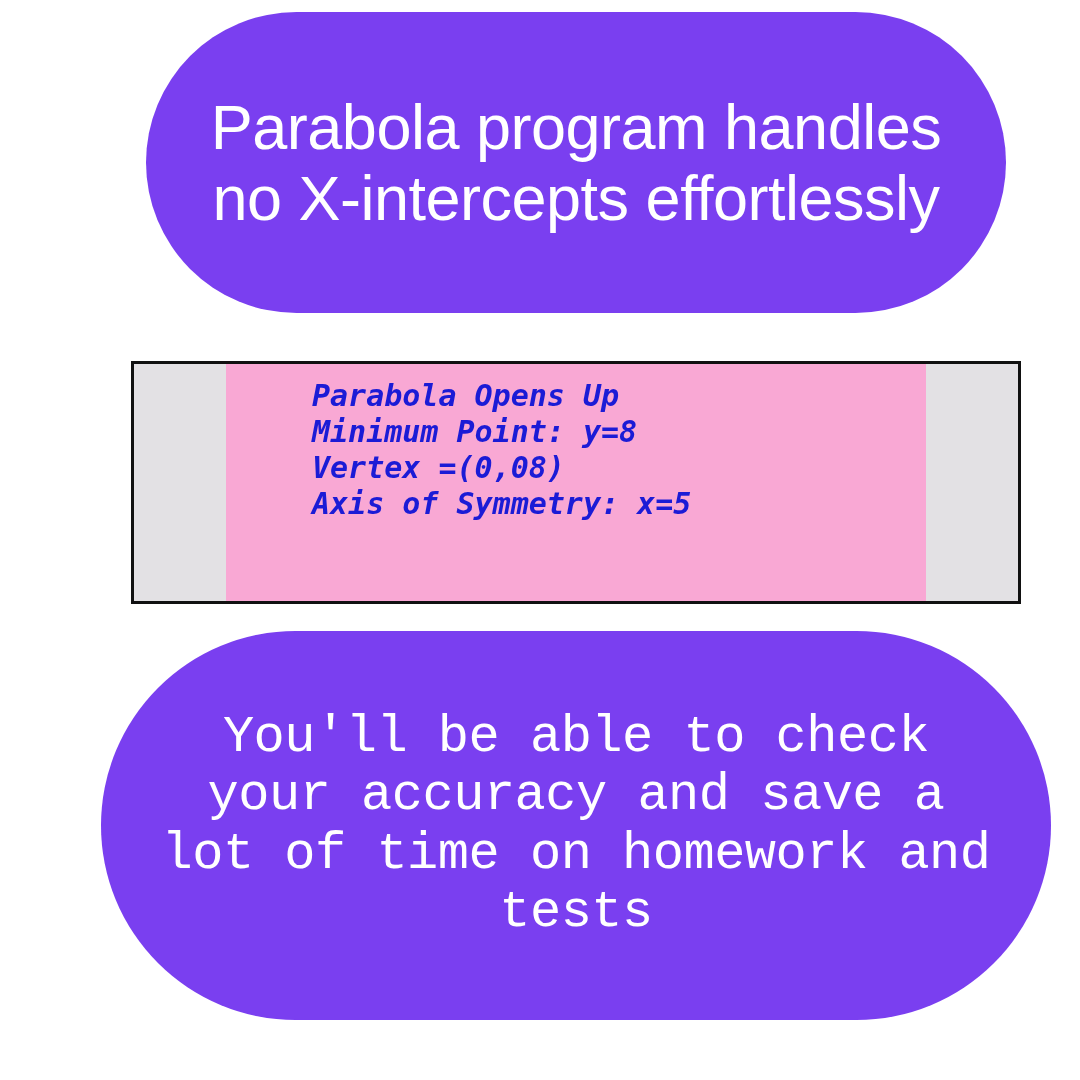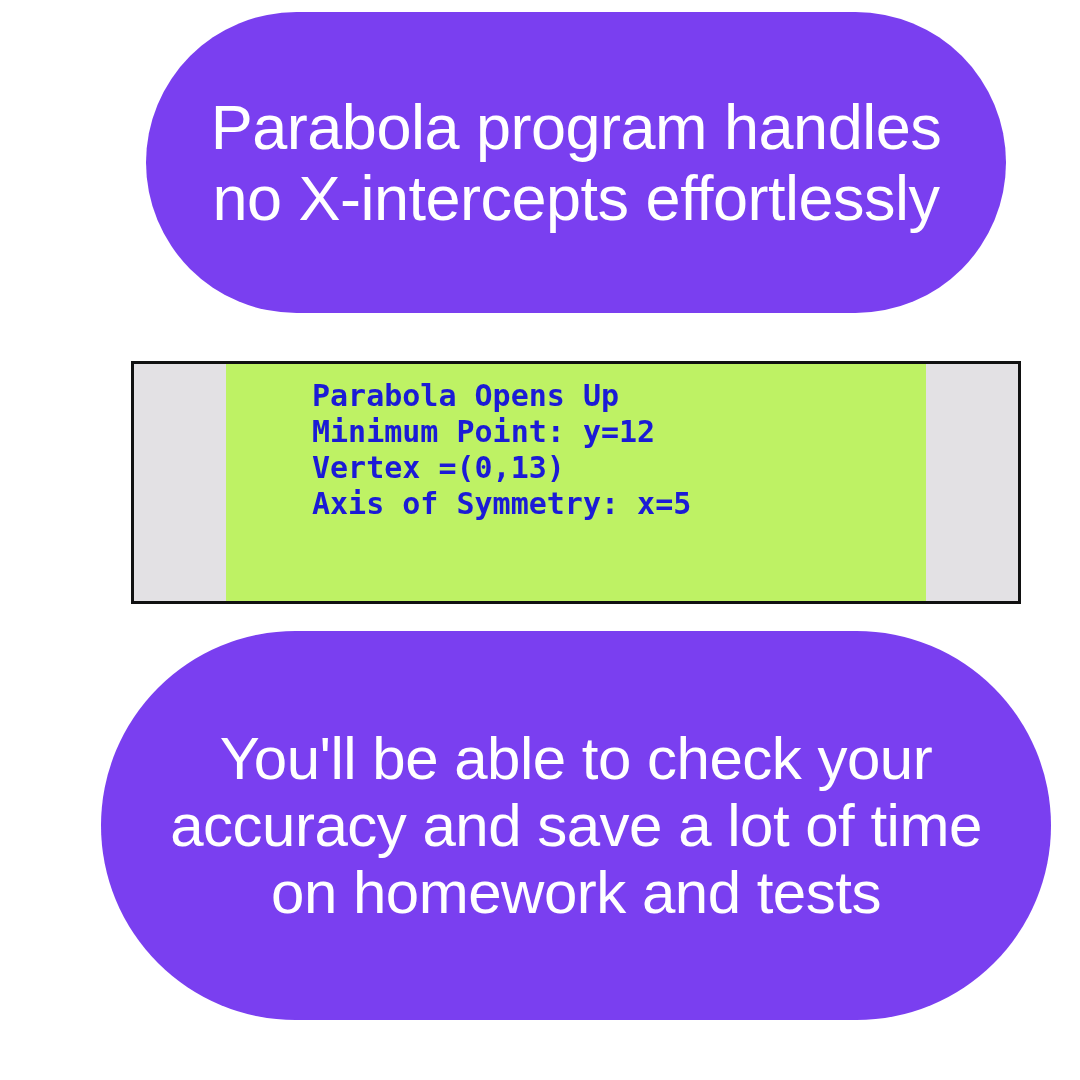--- a/index.html
+++ b/index.html
@@ -45,22 +45,23 @@
     height: 310px;
     margin-top: 12px;
     font-size: 63px;
     padding: 0 52px;
   }
 
   .bubble-bottom {
     width: 950px;
     height: 400px;
     margin-top: 27px;
-    font-size: 60px;
+    font-size: 52px;
     padding: 0 46px;
+    font-family: Liberation Mono, monospace;
   }
 
   .bubble span {
     display: block;
     white-space: pre-line;
   }
 
   
   .calc-wrap {
     margin-top: 48px;
@@ -68,25 +69,26 @@
     height: 250px;
     border: 3px solid #111111;
     background: #e3e1e4;
     box-sizing: border-box;
     display: flex;
     justify-content: center;
     position: relative;
   }
 
   .calc-screen {
-    background: #bef264;
+    background: #f9a8d4;
     width: 700px;
     height: 100%;
     box-sizing: border-box;
     padding: 14px 0 0 86px;
+    font-style: italic;
   }
 
   .calc-line {
     color: #1b1bd6;
     font-family: "DejaVu Sans Mono", monospace;
     font-weight: bold;
     font-size: 30px;
     line-height: 36px;
     letter-spacing: 0px;
     white-space: pre;
@@ -97,22 +99,22 @@
 
 <div class="page">
 
   <div class="bubble bubble-top">
     <span>Parabola program handles no X-intercepts effortlessly</span>
   </div>
 
   <div class="calc-wrap">
     <div class="calc-screen">
       <div class="calc-line">Parabola Opens Up</div>
-      <div class="calc-line">Minimum Point: y=12</div>
-      <div class="calc-line">Vertex =(0,13)</div>
+      <div class="calc-line">Minimum Point: y=8</div>
+      <div class="calc-line">Vertex =(0,08)</div>
       <div class="calc-line">Axis of Symmetry: x=5</div>
     </div>
   </div>
 
   <div class="bubble bubble-bottom">
     <span>You'll be able to check your accuracy and save a lot of time on homework and tests</span>
   </div>
 
 </div>
 

